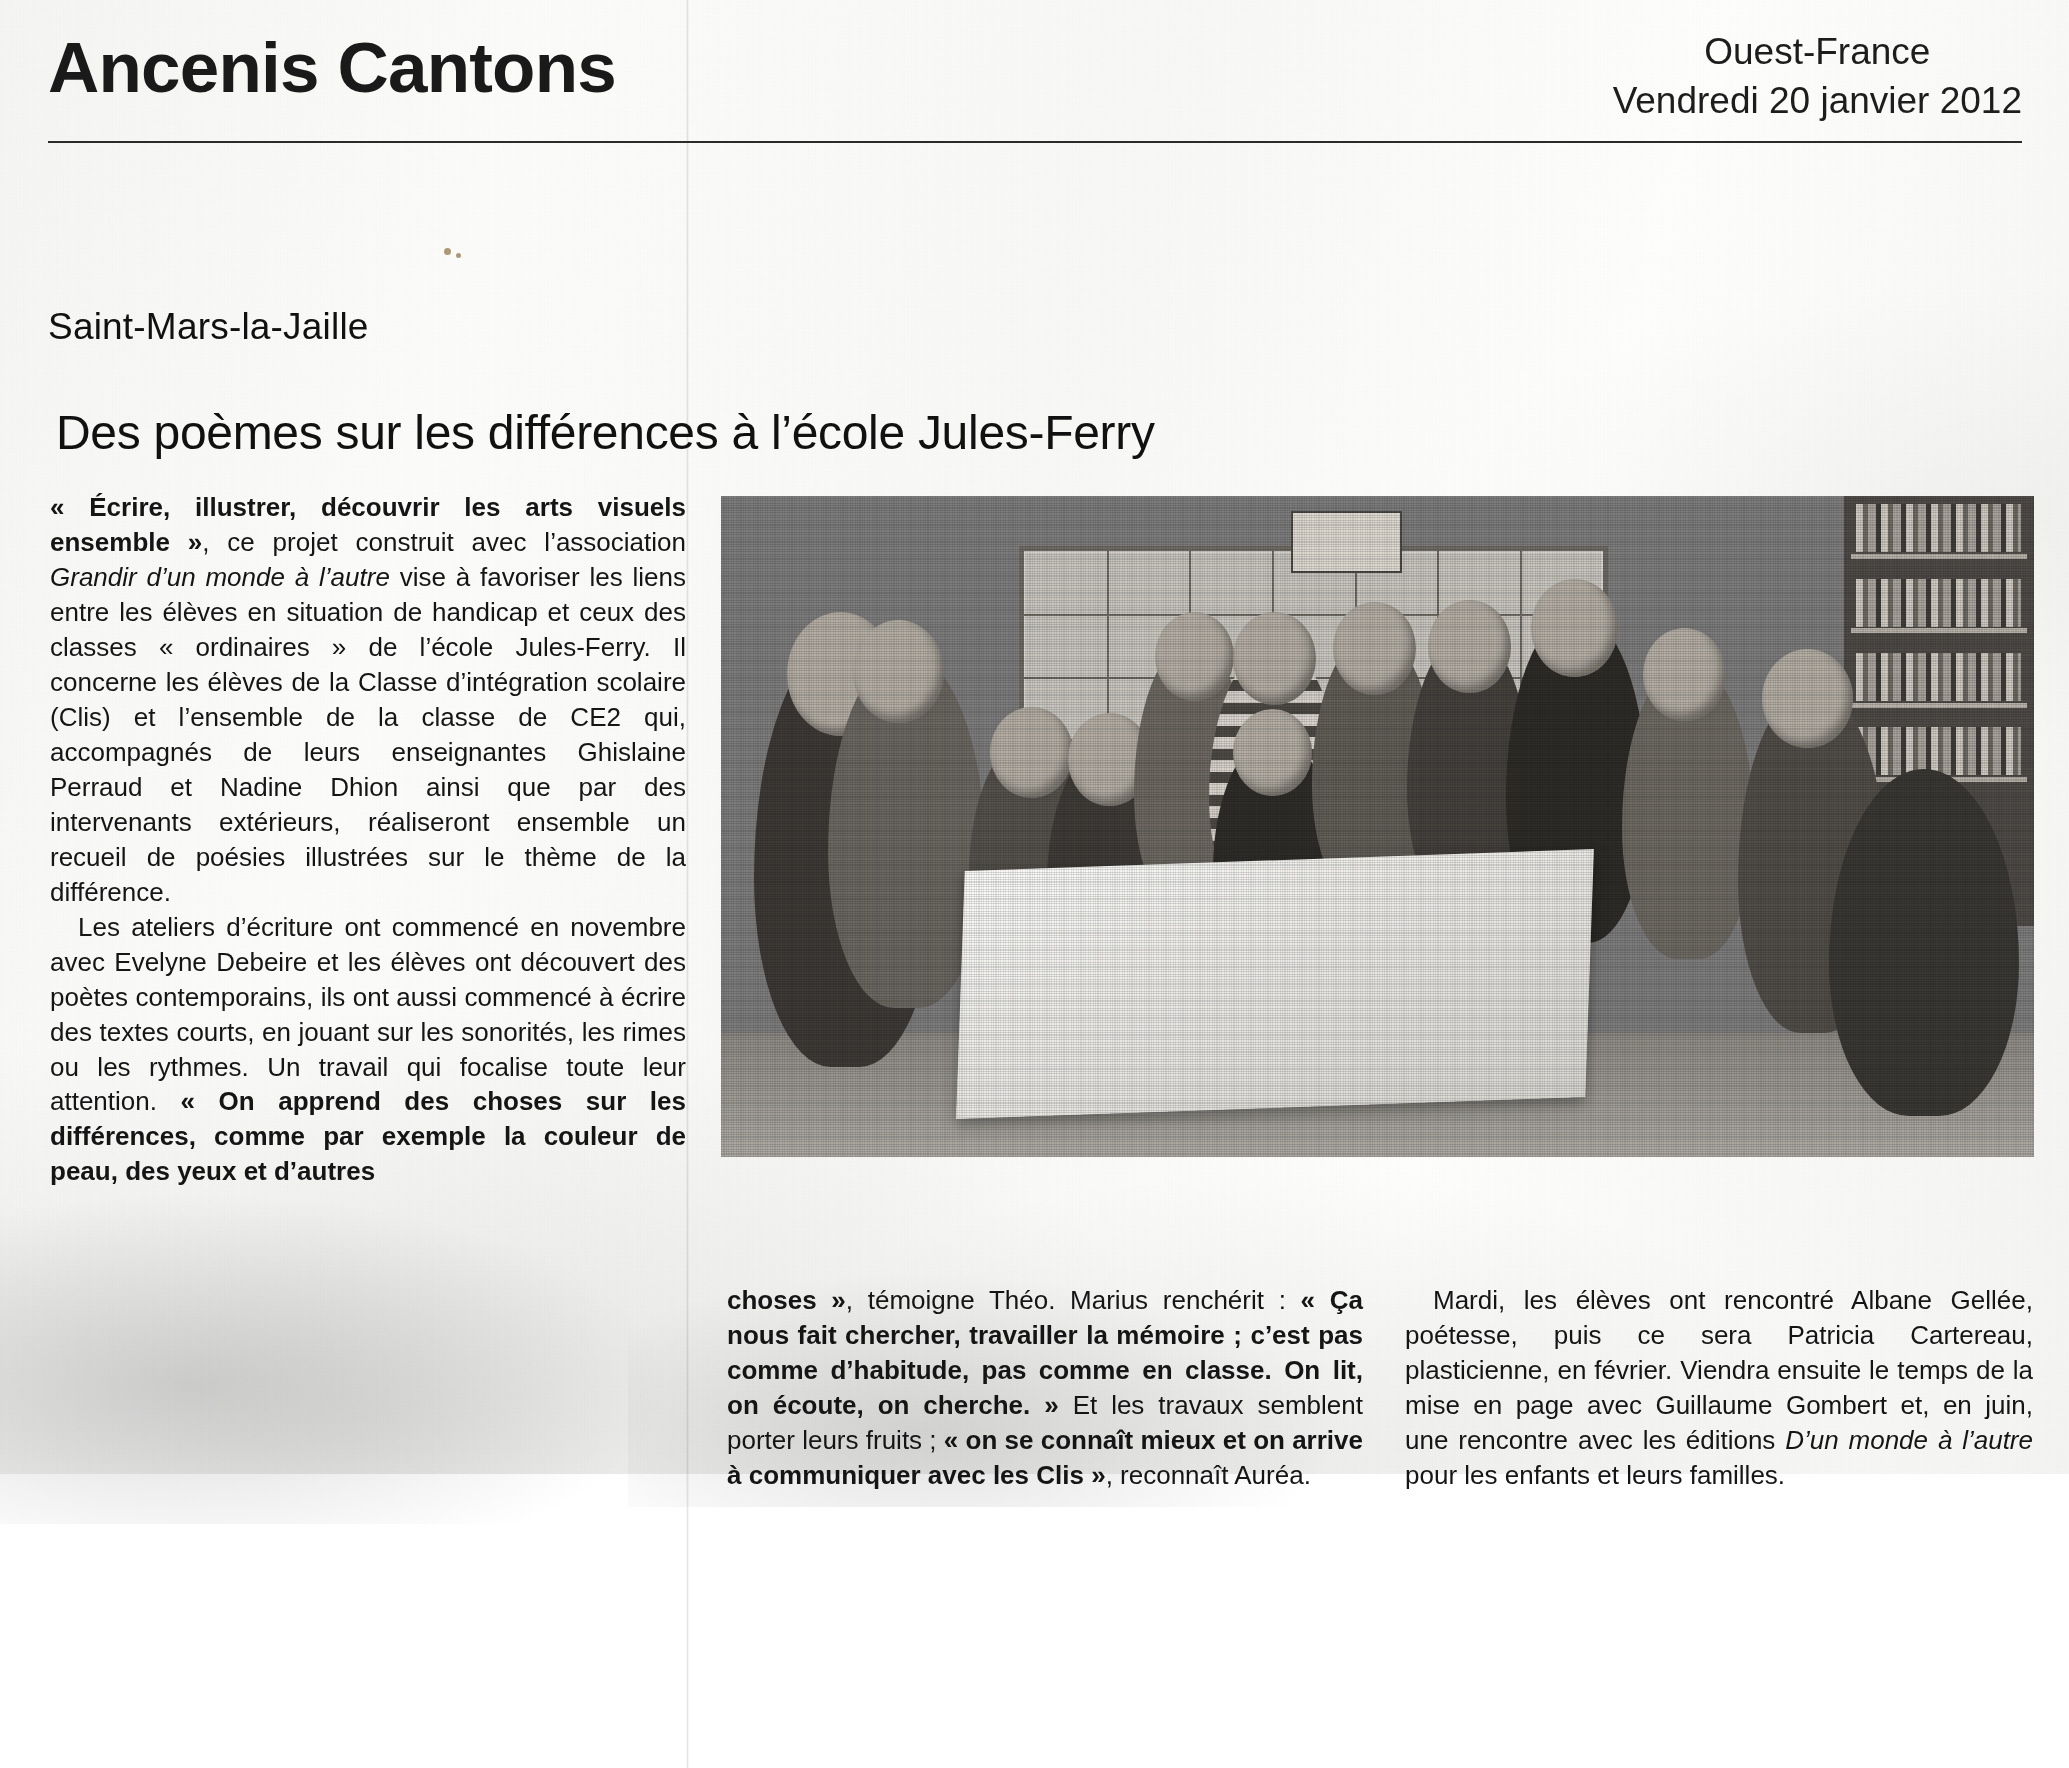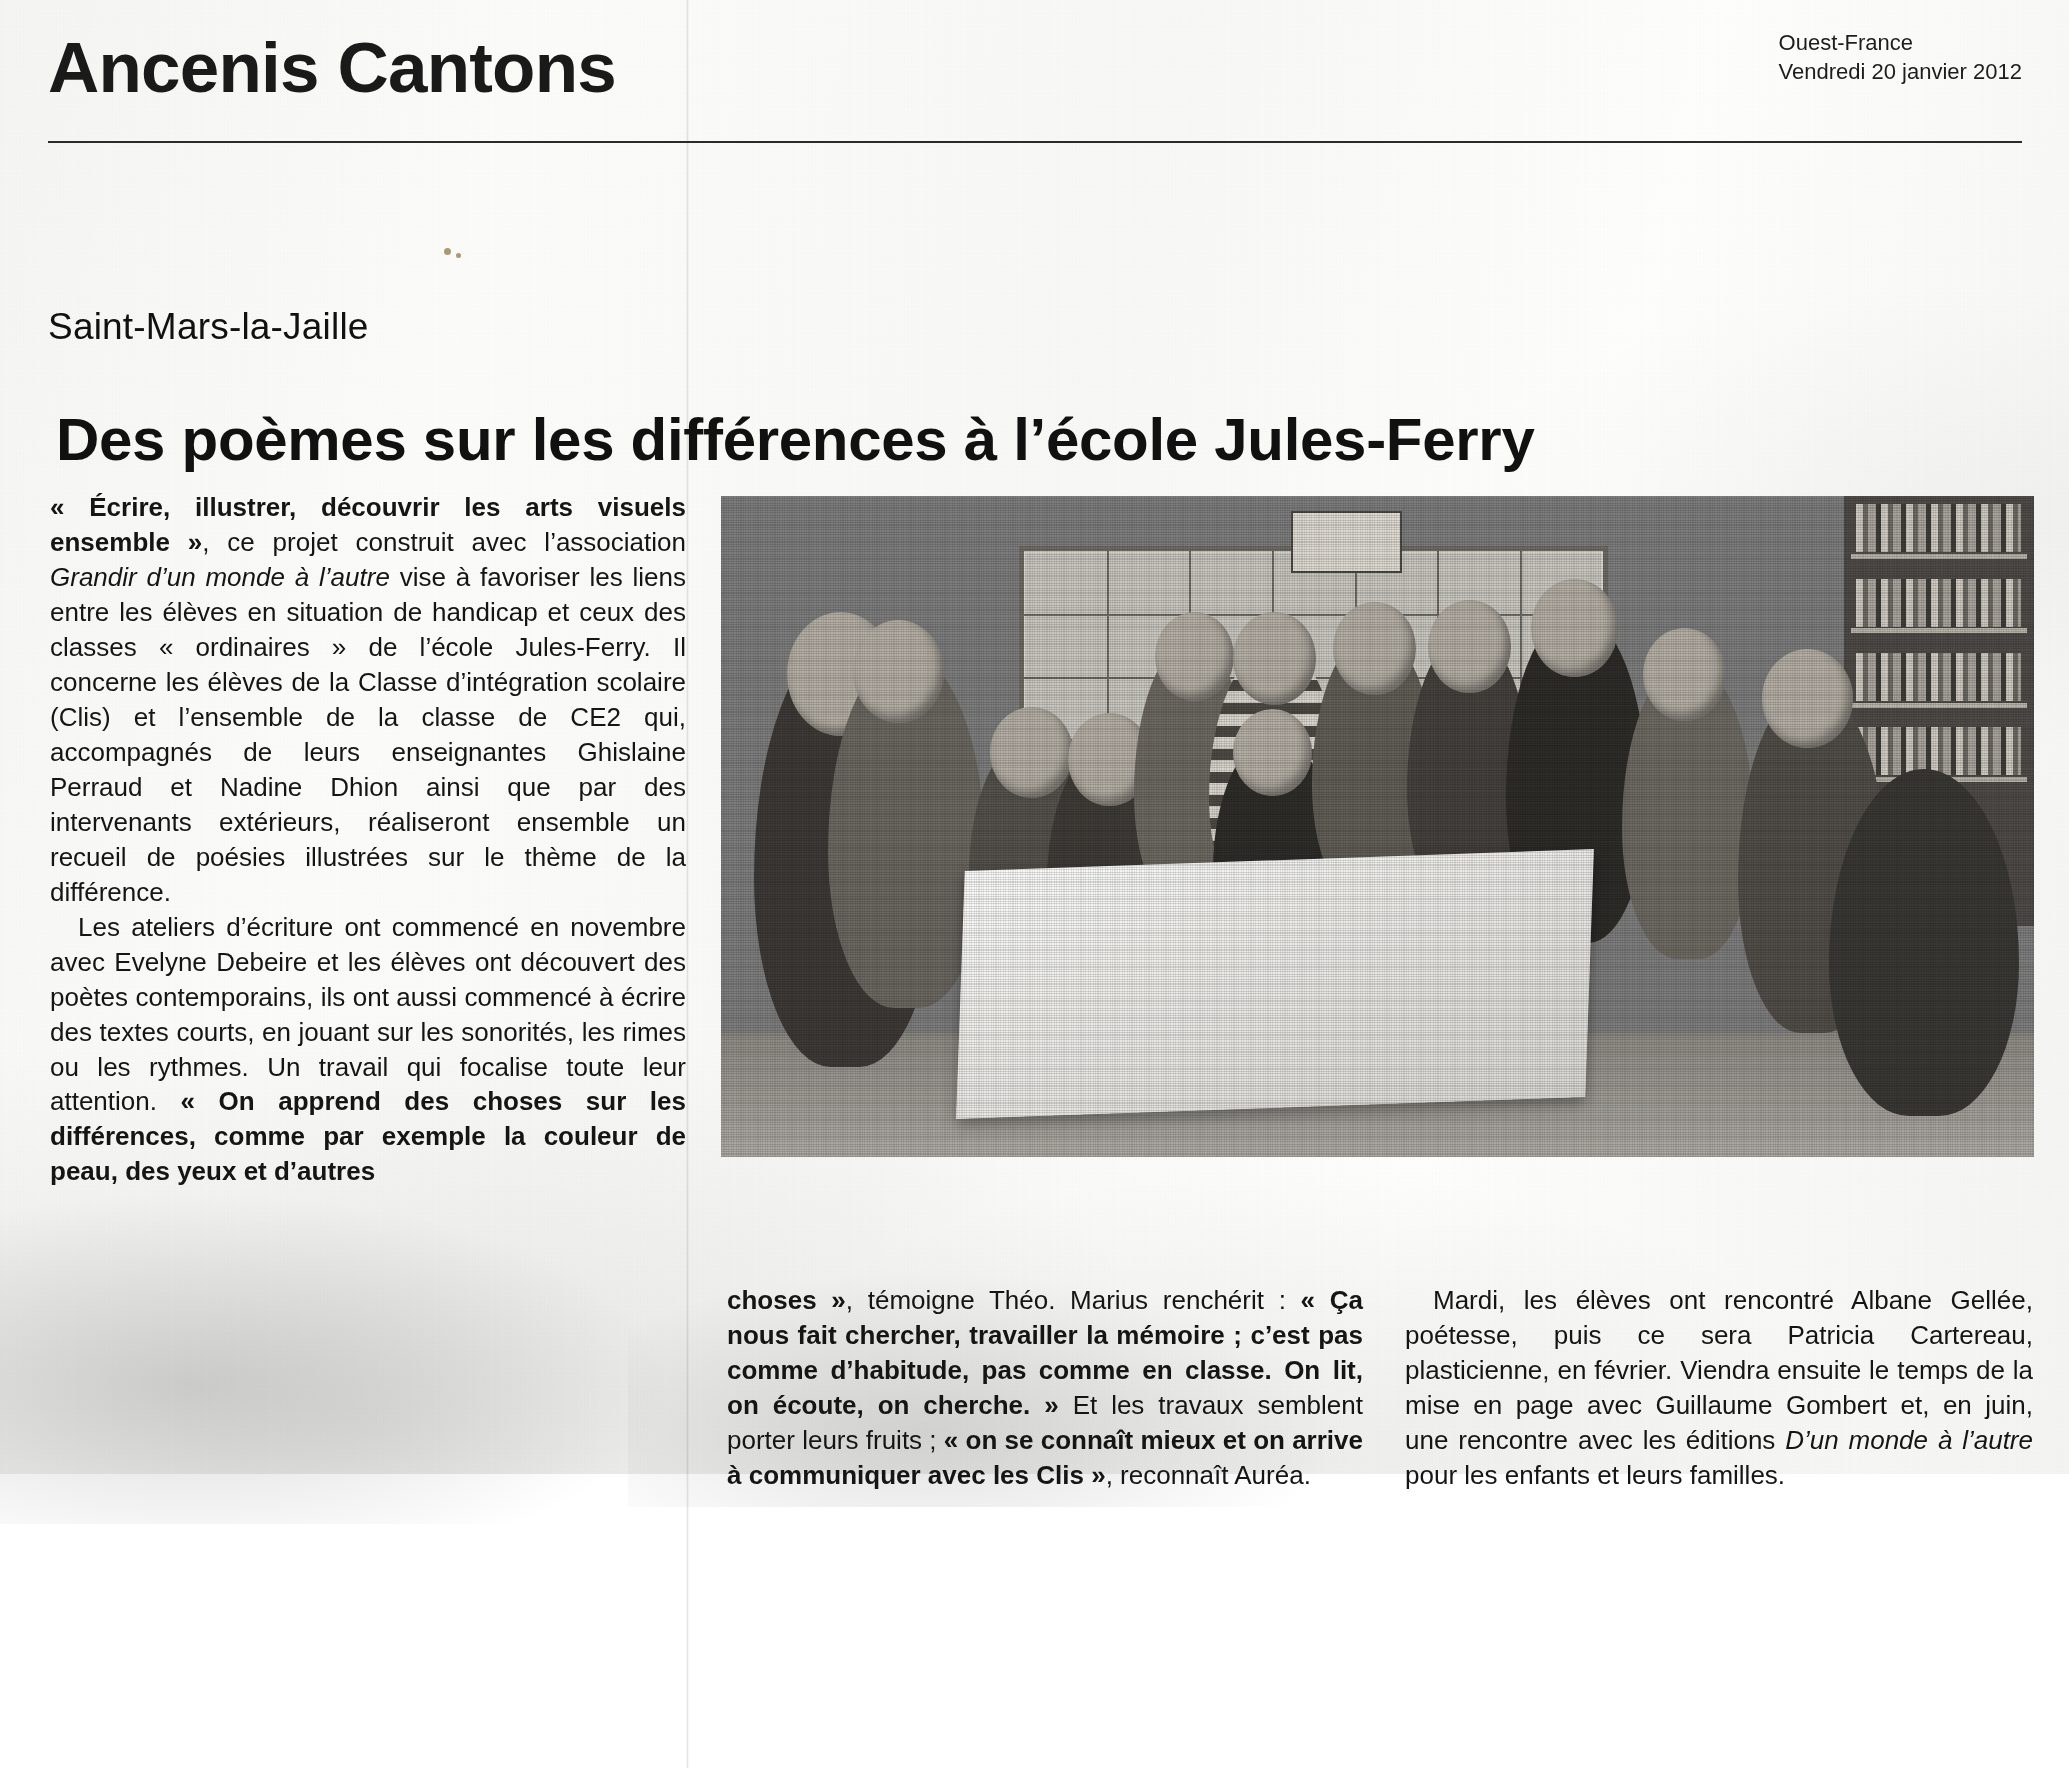--- a/index.html
+++ b/index.html
@@ -62,22 +62,22 @@
     font-size: 71px;
     font-weight: bold;
     letter-spacing: -0.8px;
     font-family: "Liberation Sans", sans-serif;
     color: #1a1a1a;
   }
   .masthead-meta {
     position: absolute;
     right: 0;
     top: 6.6px;
-    text-align: left;
-    font-size: 22px;
+    text-align: center;
+    font-size: 37px;
     line-height: 1.32;
     color: #1d1d1d;
     font-family: "Liberation Sans", sans-serif;
   }
   .masthead-rule {
     position: absolute;
     left: 0;
     right: 0;
     top: 119px;
     height: 2.5px;
@@ -91,22 +91,22 @@
     top: 306px;
     font-size: 37px;
     font-weight: normal;
     letter-spacing: 0.2px;
     color: #111;
   }
   .headline {
     position: absolute;
     left: 56px;
     top: 405px;
-    font-size: 60px;
-    font-weight: bold;
+    font-size: 48px;
+    font-weight: normal;
     letter-spacing: -0.3px;
     color: #111;
     white-space: nowrap;
   }
 
   
   .col {
     position: absolute;
     font-size: 26px;
     line-height: 1.345;

